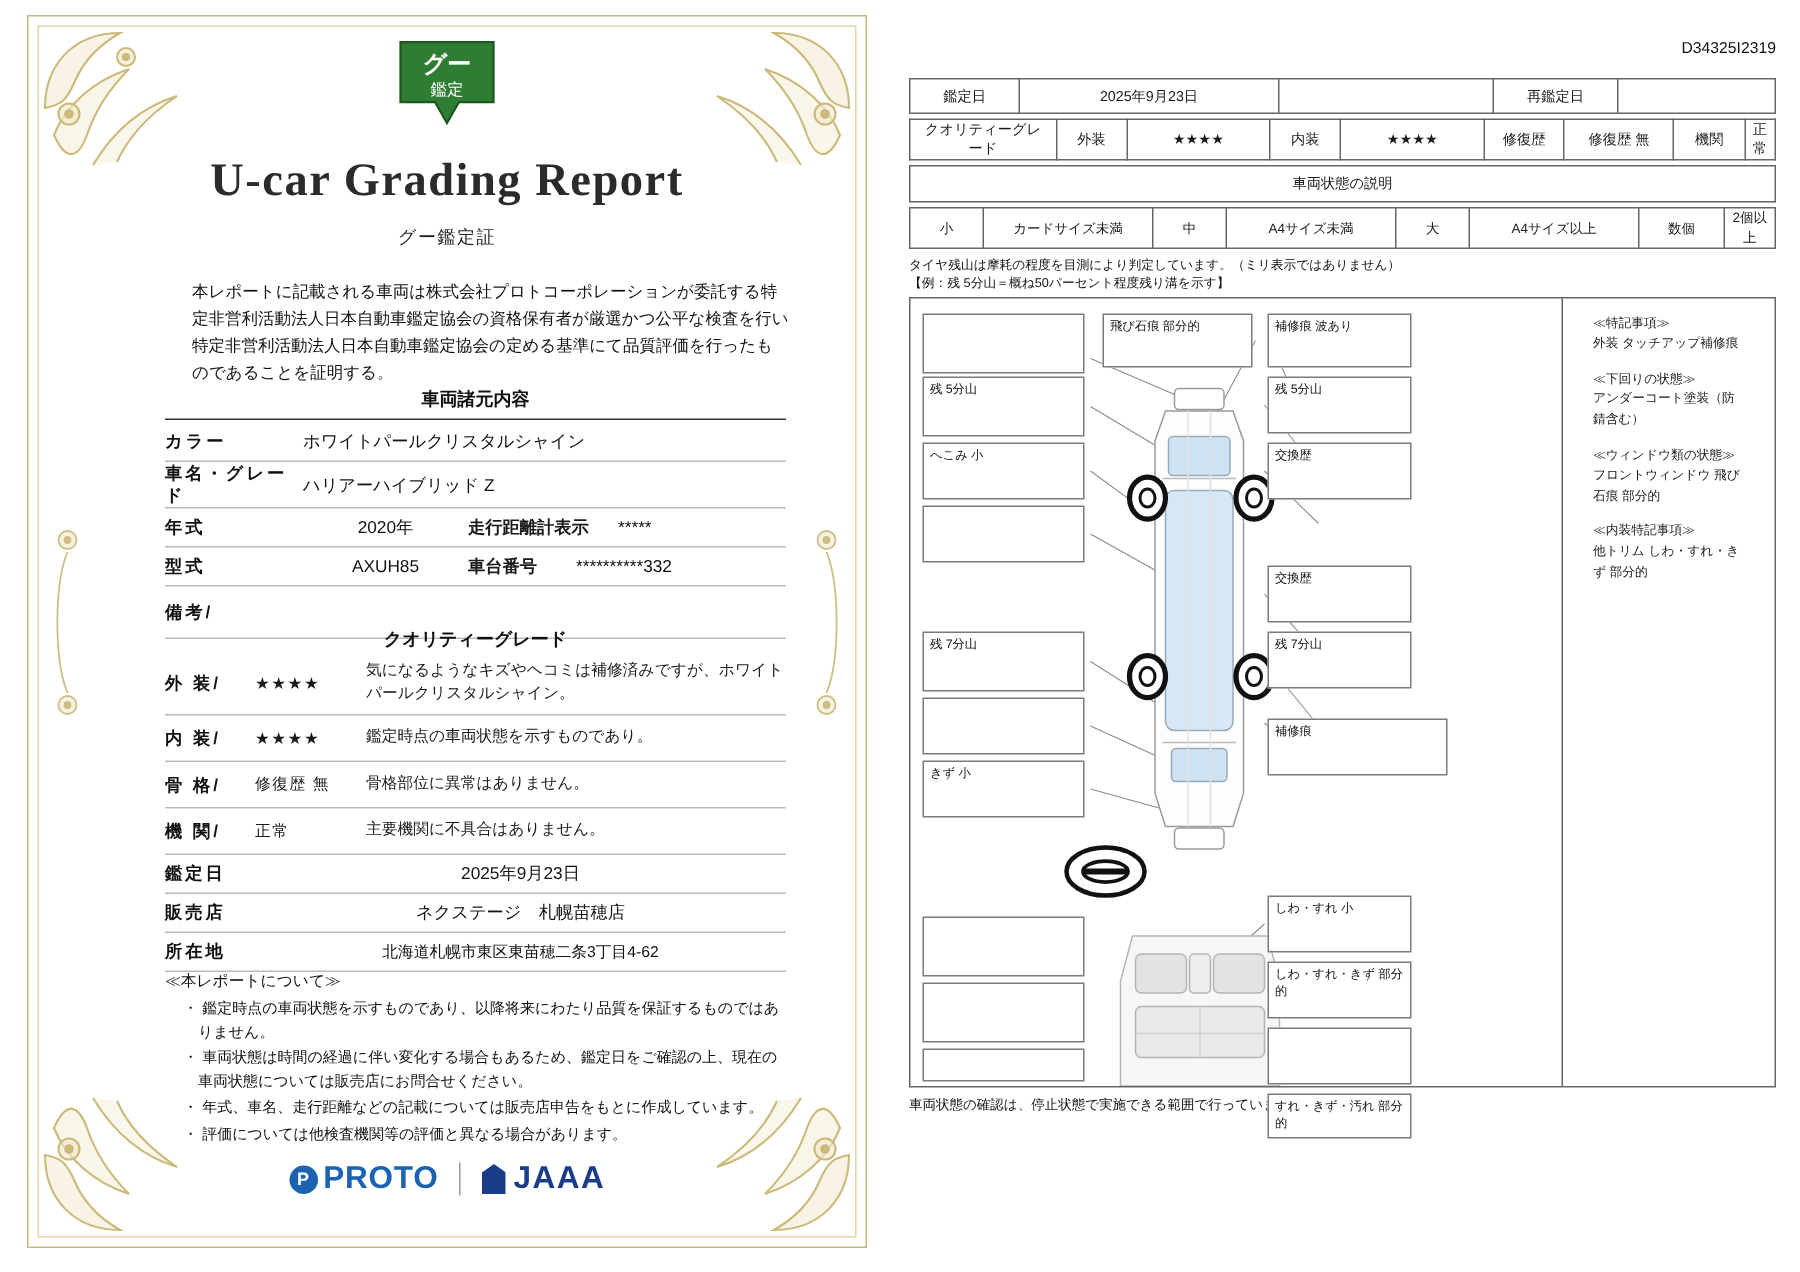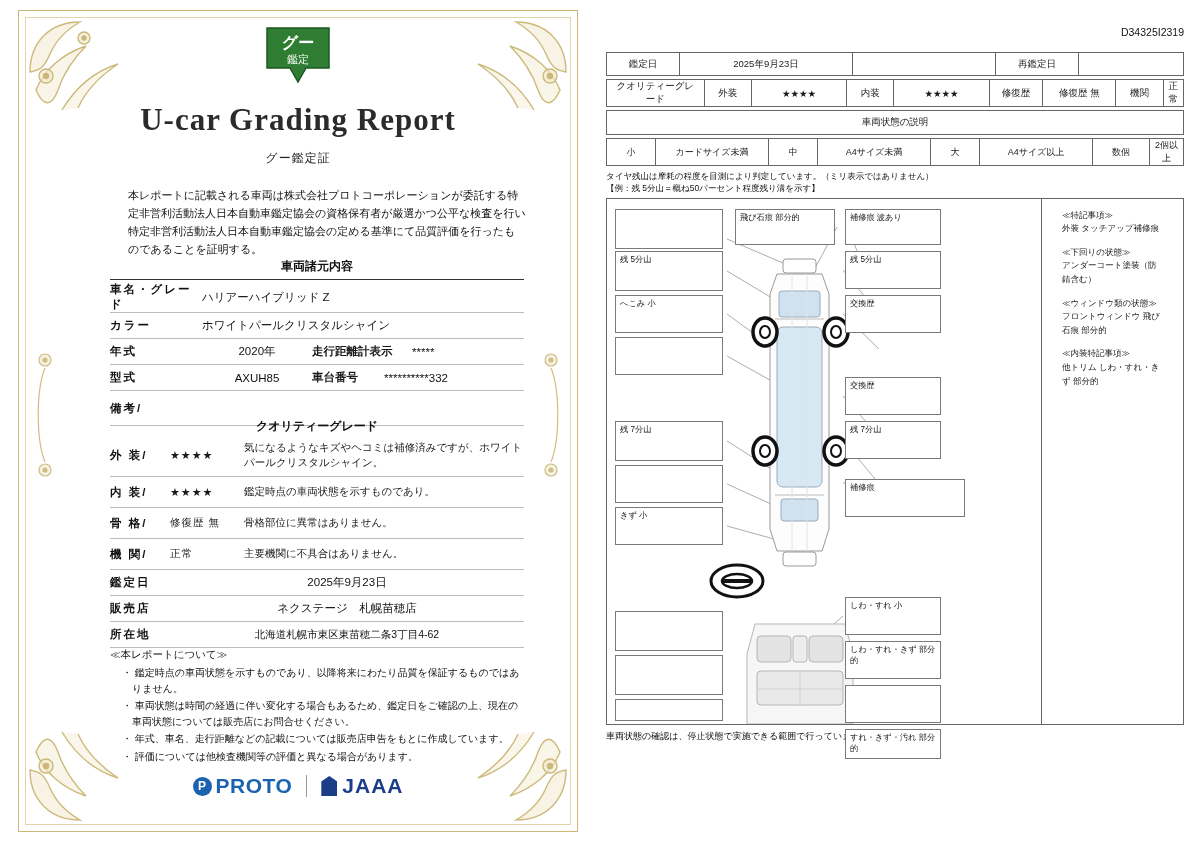--- a/index.html
+++ b/index.html
@@ -227,26 +227,26 @@
     </div>
 
     <div class="title-script">U-car Grading Report</div>
     <div class="title-sub">グー鑑定証</div>
     <div class="intro">本レポートに記載される車両は株式会社プロトコーポレーションが委託する特定非営利活動法人日本自動車鑑定協会の資格保有者が厳選かつ公平な検査を行い特定非営利活動法人日本自動車鑑定協会の定める基準にて品質評価を行ったものであることを証明する。</div>
 
     <div class="sec-title" style="top:248px;">車両諸元内容</div>
 
     <div class="rows" style="top:272px;">
       <div class="row">
+        <div class="lbl">カラー</div>
+        <div class="val">ホワイトパールクリスタルシャイン</div>
+      </div>
+      <div class="row">
         <div class="lbl">車名・グレード</div>
         <div class="val">ハリアーハイブリッド Z</div>
-      </div>
-      <div class="row">
-        <div class="lbl">カラー</div>
-        <div class="val">ホワイトパールクリスタルシャイン</div>
       </div>
       <div class="row">
         <div class="lbl">年式</div>
         <div class="val center" style="flex:0 0 110px;">2020年</div>
         <div class="lbl2" style="width:100px;">走行距離計表示</div>
         <div class="val">*****</div>
       </div>
       <div class="row">
         <div class="lbl">型式</div>
         <div class="val" style="flex:0 0 110px;text-align:center;">AXUH85</div>

